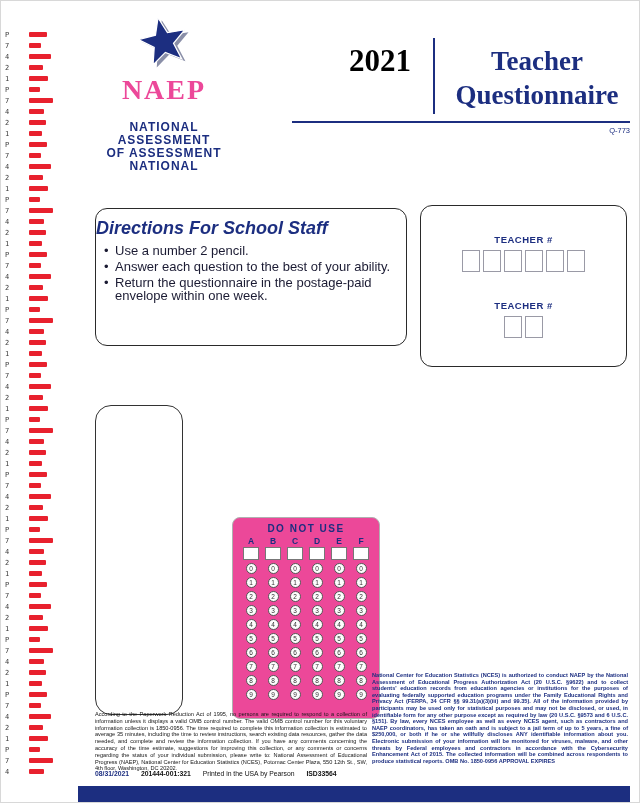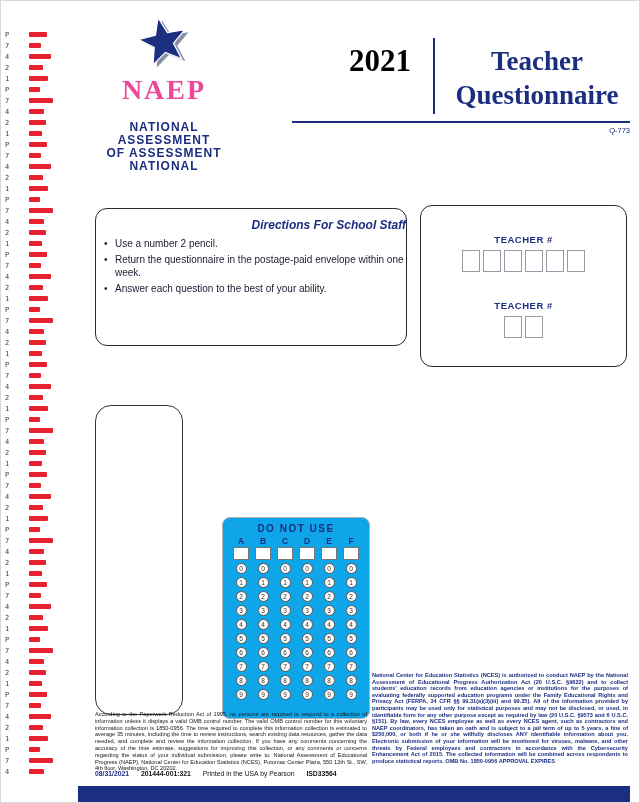--- a/index.html
+++ b/index.html
@@ -30,43 +30,43 @@
   .title-block{position:absolute;left:442px;top:44px;width:190px;text-align:center;color:#1c2e80;}
   .title-line{font-family:"Liberation Serif",serif;font-weight:bold;font-size:27px;line-height:34px;}
   .header-rule{position:absolute;left:292px;top:121px;width:338px;height:2px;background:#1c2e80;}
   .form-code{position:absolute;left:560px;top:126px;width:70px;text-align:right;font-size:7.5px;color:#1c2e80;}
   
   .directions-box{
     position:absolute;left:95px;top:208px;width:312px;height:138px;
     border:1.6px solid #2a2a2a;border-radius:12px;box-sizing:border-box;
   }
   .directions-title{
-    text-align:right;margin-top:9px;font-size:12px;font-weight:bold;font-style:italic;color:#1c2e80;
+    text-align:left;margin-top:9px;font-size:18px;font-weight:bold;font-style:italic;color:#1c2e80;
   }
   .directions-body{padding:7px 16px 0 16px;font-size:11px;color:#1b1b33;}
-  .directions-bullets{margin:5px 0 0 8px;padding:0;list-style:none;font-size:10px;color:#1b1b33;}
+  .directions-bullets{margin:5px 0 0 8px;padding:0;list-style:none;font-size:13px;color:#1b1b33;}
   .directions-bullets li{margin-bottom:3px;padding-left:11px;position:relative;line-height:13px;}
   .directions-bullets li:before{content:"•";position:absolute;left:0;top:0;}
   
   .id-box{
     position:absolute;left:420px;top:205px;width:207px;height:162px;
     border:1.6px solid #2a2a2a;border-radius:12px;box-sizing:border-box;text-align:center;
   }
   .id-label{margin-top:28px;font-size:9.5px;font-weight:bold;letter-spacing:.5px;color:#1c2e80;}
   .id-label.second{}
   .id-cells{display:flex;justify-content:center;gap:3px;margin-top:5px;}
   .id-cell{width:18px;height:22px;background:#fff;border:1px solid #9a9aa6;box-sizing:border-box;}
   
   .scan-box{
     position:absolute;left:95px;top:405px;width:88px;height:310px;
     border:1.3px solid #333;border-radius:16px;box-sizing:border-box;background:#fff;
   }
   
   .dnu-panel{
-    position:absolute;left:222px;top:517px;width:148px;height:202px;background:#0ea5e9;
+    position:absolute;left:232px;top:517px;width:148px;height:202px;background:#ec4899;
     border:1px solid #b0b0b0;border-radius:8px;box-sizing:border-box;text-align:center;
   }
   .dnu-title{margin-top:5px;font-size:10px;font-weight:bold;letter-spacing:1.5px;color:#1c2e80;}
   .dnu-headers{display:flex;justify-content:center;margin-top:2px;}
   .dnu-headers span{width:22px;font-size:8.5px;font-weight:bold;color:#1c2e80;}
   .dnu-boxes{display:flex;justify-content:center;gap:6px;margin-top:1px;}
   .dnu-box{width:16px;height:13px;background:#fff;border:1px solid #777;box-sizing:border-box;}
   .dnu-grid{margin-top:3px;}
   .dnu-grid-row{display:flex;justify-content:center;height:14px;}
   .dnu-cell{width:22px;display:flex;justify-content:center;}
@@ -407,22 +407,22 @@
     <div class="title-line">Questionnaire</div>
   </div>
 
   <div class="header-rule"></div>
   <div class="form-code">Q-773</div>
 
   <div class="directions-box">
     <div class="directions-title">Directions For School Staff</div>
     <ul class="directions-bullets">
       <li>Use a number 2 pencil.</li>
+      <li>Answer each question to the best of your ability.</li>
       <li>Return the questionnaire in the postage-paid envelope within one week.</li>
-      <li>Answer each question to the best of your ability.</li>
     </ul>
   </div>
 
   <div class="id-box">
     <div class="id-label">TEACHER #</div>
     <div class="id-cells">
         <div class="id-cell"></div>
         <div class="id-cell"></div>
         <div class="id-cell"></div>
         <div class="id-cell"></div>

